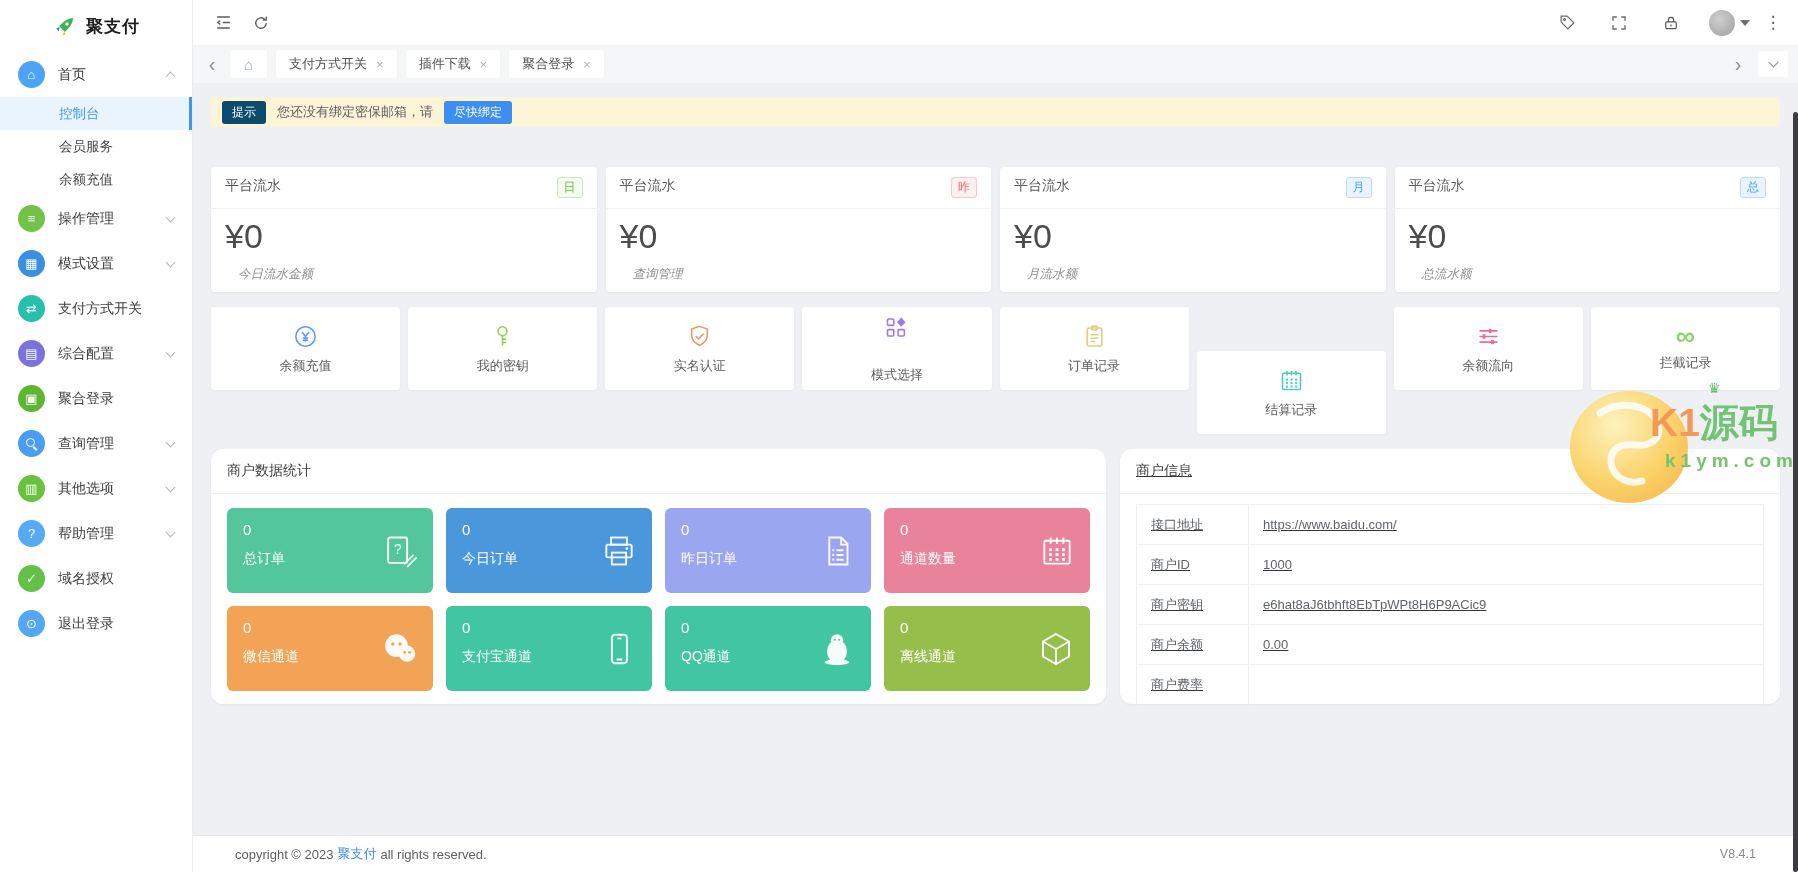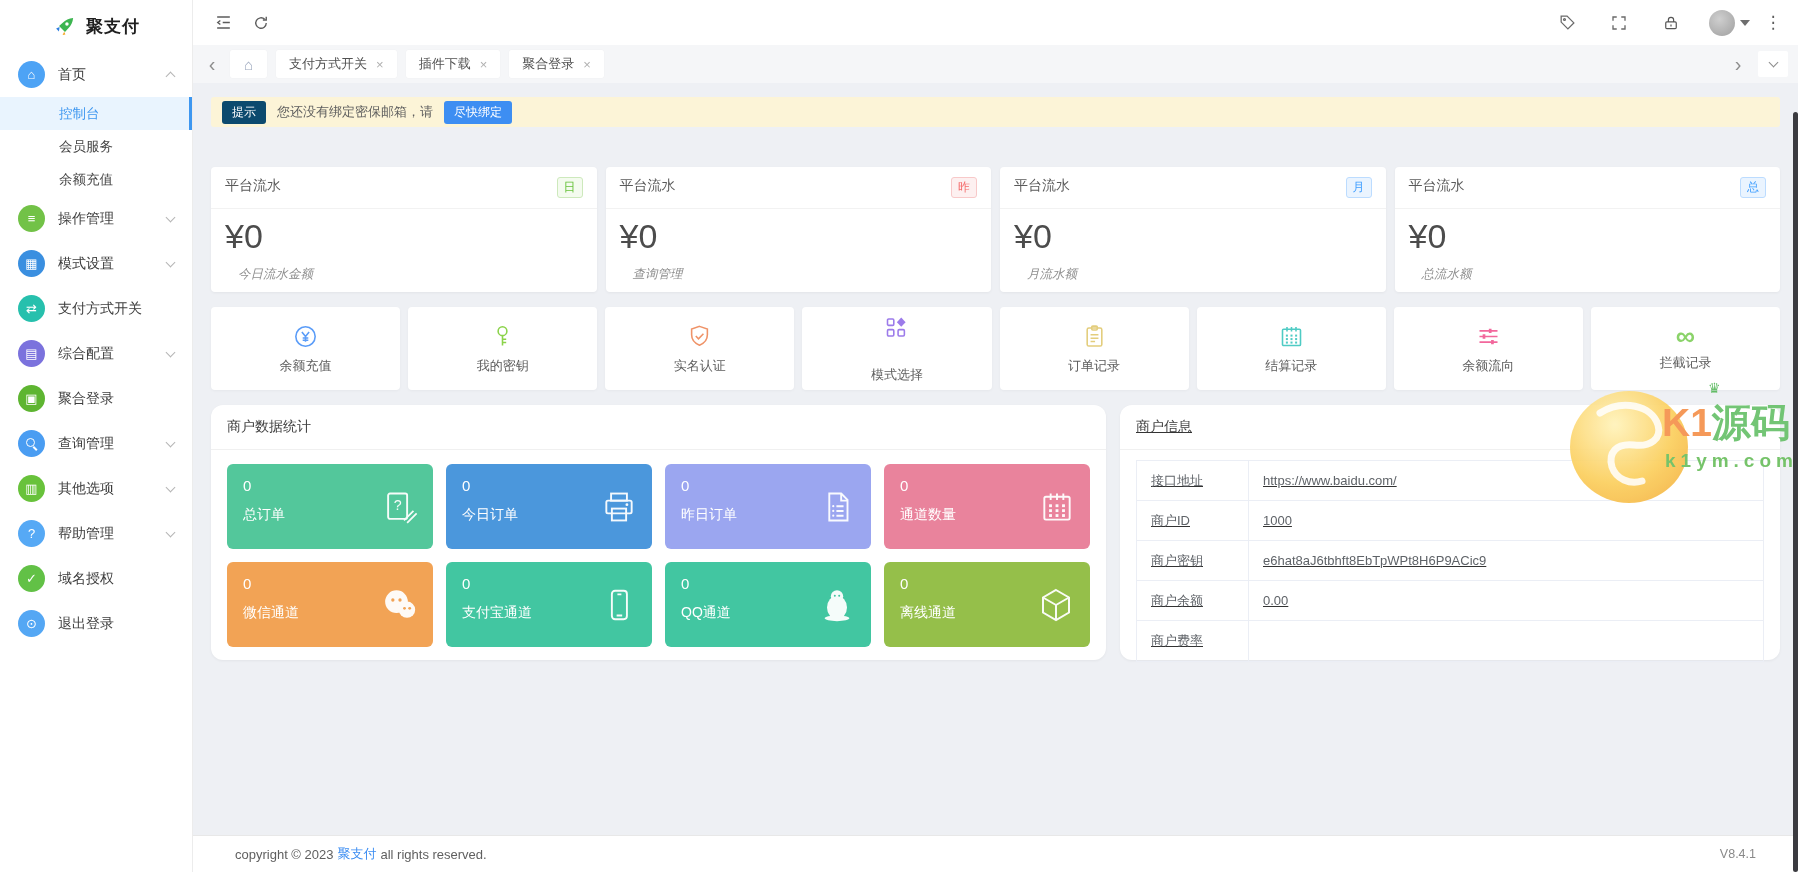--- a/index.html
+++ b/index.html
@@ -77,21 +77,21 @@
   .info-table { margin:10px 16px; border:1px solid #ebeef5; }
   .info-row { display:flex; border-bottom:1px solid #ebeef5; height:40px; font-size:13px; color:#5f6368; }
   .info-row:last-child { border-bottom:none; }
   .info-label { width:112px; padding-left:14px; border-right:1px solid #ebeef5; display:flex; align-items:center; flex-shrink:0; }
   .info-value { padding-left:14px; display:flex; align-items:center; }
 
   .watermark { position:absolute; right:4px; top:305px; width:232px; height:180px; pointer-events:none; opacity:.93; }
   .wm-ball { position:absolute; left:8px; top:3px; width:118px; height:112px; border-radius:50%;
              background:radial-gradient(circle at 38% 30%, #fff3bb, #fbcf5e 55%, #f3ab3c); }
   .wm-ball svg { position:absolute; left:0; top:0; }
-  .wm-line1 { position:absolute; left:100px; top:8px; font-size:39px; font-weight:bold; white-space:nowrap; }
+  .wm-line1 { position:absolute; left:88px; top:8px; font-size:39px; font-weight:bold; white-space:nowrap; }
   .wm-a { color:#f5924d; }
   .wm-b { color:#69c16b; }
   .wm-crown { position:absolute; left:146px; top:-8px; font-size:14px; color:#58b95c; }
   .wm-line2 { position:absolute; left:103px; top:62px; font-size:19px; letter-spacing:5px; color:#6cbf5f; font-weight:bold; white-space:nowrap; }
 
   .footer { height:37px; background:#fff; border-top:1px solid #e8e8e8; display:flex; align-items:center; padding:0 42px; font-size:13px; color:#5f5f5f; gap:4px; }
   .footer .link { color:#3d8ef2; cursor:pointer; }
   .footer .version { margin-left:auto; color:#8a8a8a; font-size:12.5px; }
 
   .edge-strip { position:fixed; right:0; top:112px; bottom:0; width:5px; background:#3b3b40; border-radius:3px; }
@@ -345,21 +345,21 @@
       <div class="shortcut" style="color: rgb(227, 205, 124);">
         <span>
           <svg class="icon" width="27" height="27" viewBox="0 0 24 24" fill="none" stroke="currentColor" stroke-width="1.4">
             <rect x="5.5" y="4.5" width="13" height="16" rx="1.5"></rect>
               <rect x="9.5" y="2.8" width="5" height="3.4" rx="1"></rect>
             <path d="M8.5 10.5h7M8.5 13.5h7M8.5 16.5h4"></path>
           </svg>
         </span>
         <span class="sc-label">订单记录</span>
       </div>
-      <div class="shortcut" style="color: rgb(78, 203, 196);">
+      <div class="shortcut" style="color: rgb(78, 203, 196); margin-top: 44px;">
         <span>
           <svg class="icon" width="27" height="27" viewBox="0 0 24 24" fill="none" stroke="currentColor" stroke-width="1.4">
             <rect x="4" y="5.5" width="16" height="14.5" rx="1"></rect>
               <path d="M8 3.5v4M12 3.5v4M16 3.5v4"></path>
             <g fill="currentColor" stroke="none">
               <rect x="7" y="10.3" width="1.8" height="1.8"></rect>
                 <rect x="11.1" y="10.3" width="1.8" height="1.8"></rect>
                 <rect x="15.2" y="10.3" width="1.8" height="1.8"></rect>
               <rect x="7" y="13.4" width="1.8" height="1.8"></rect>
                 <rect x="11.1" y="13.4" width="1.8" height="1.8"></rect>

